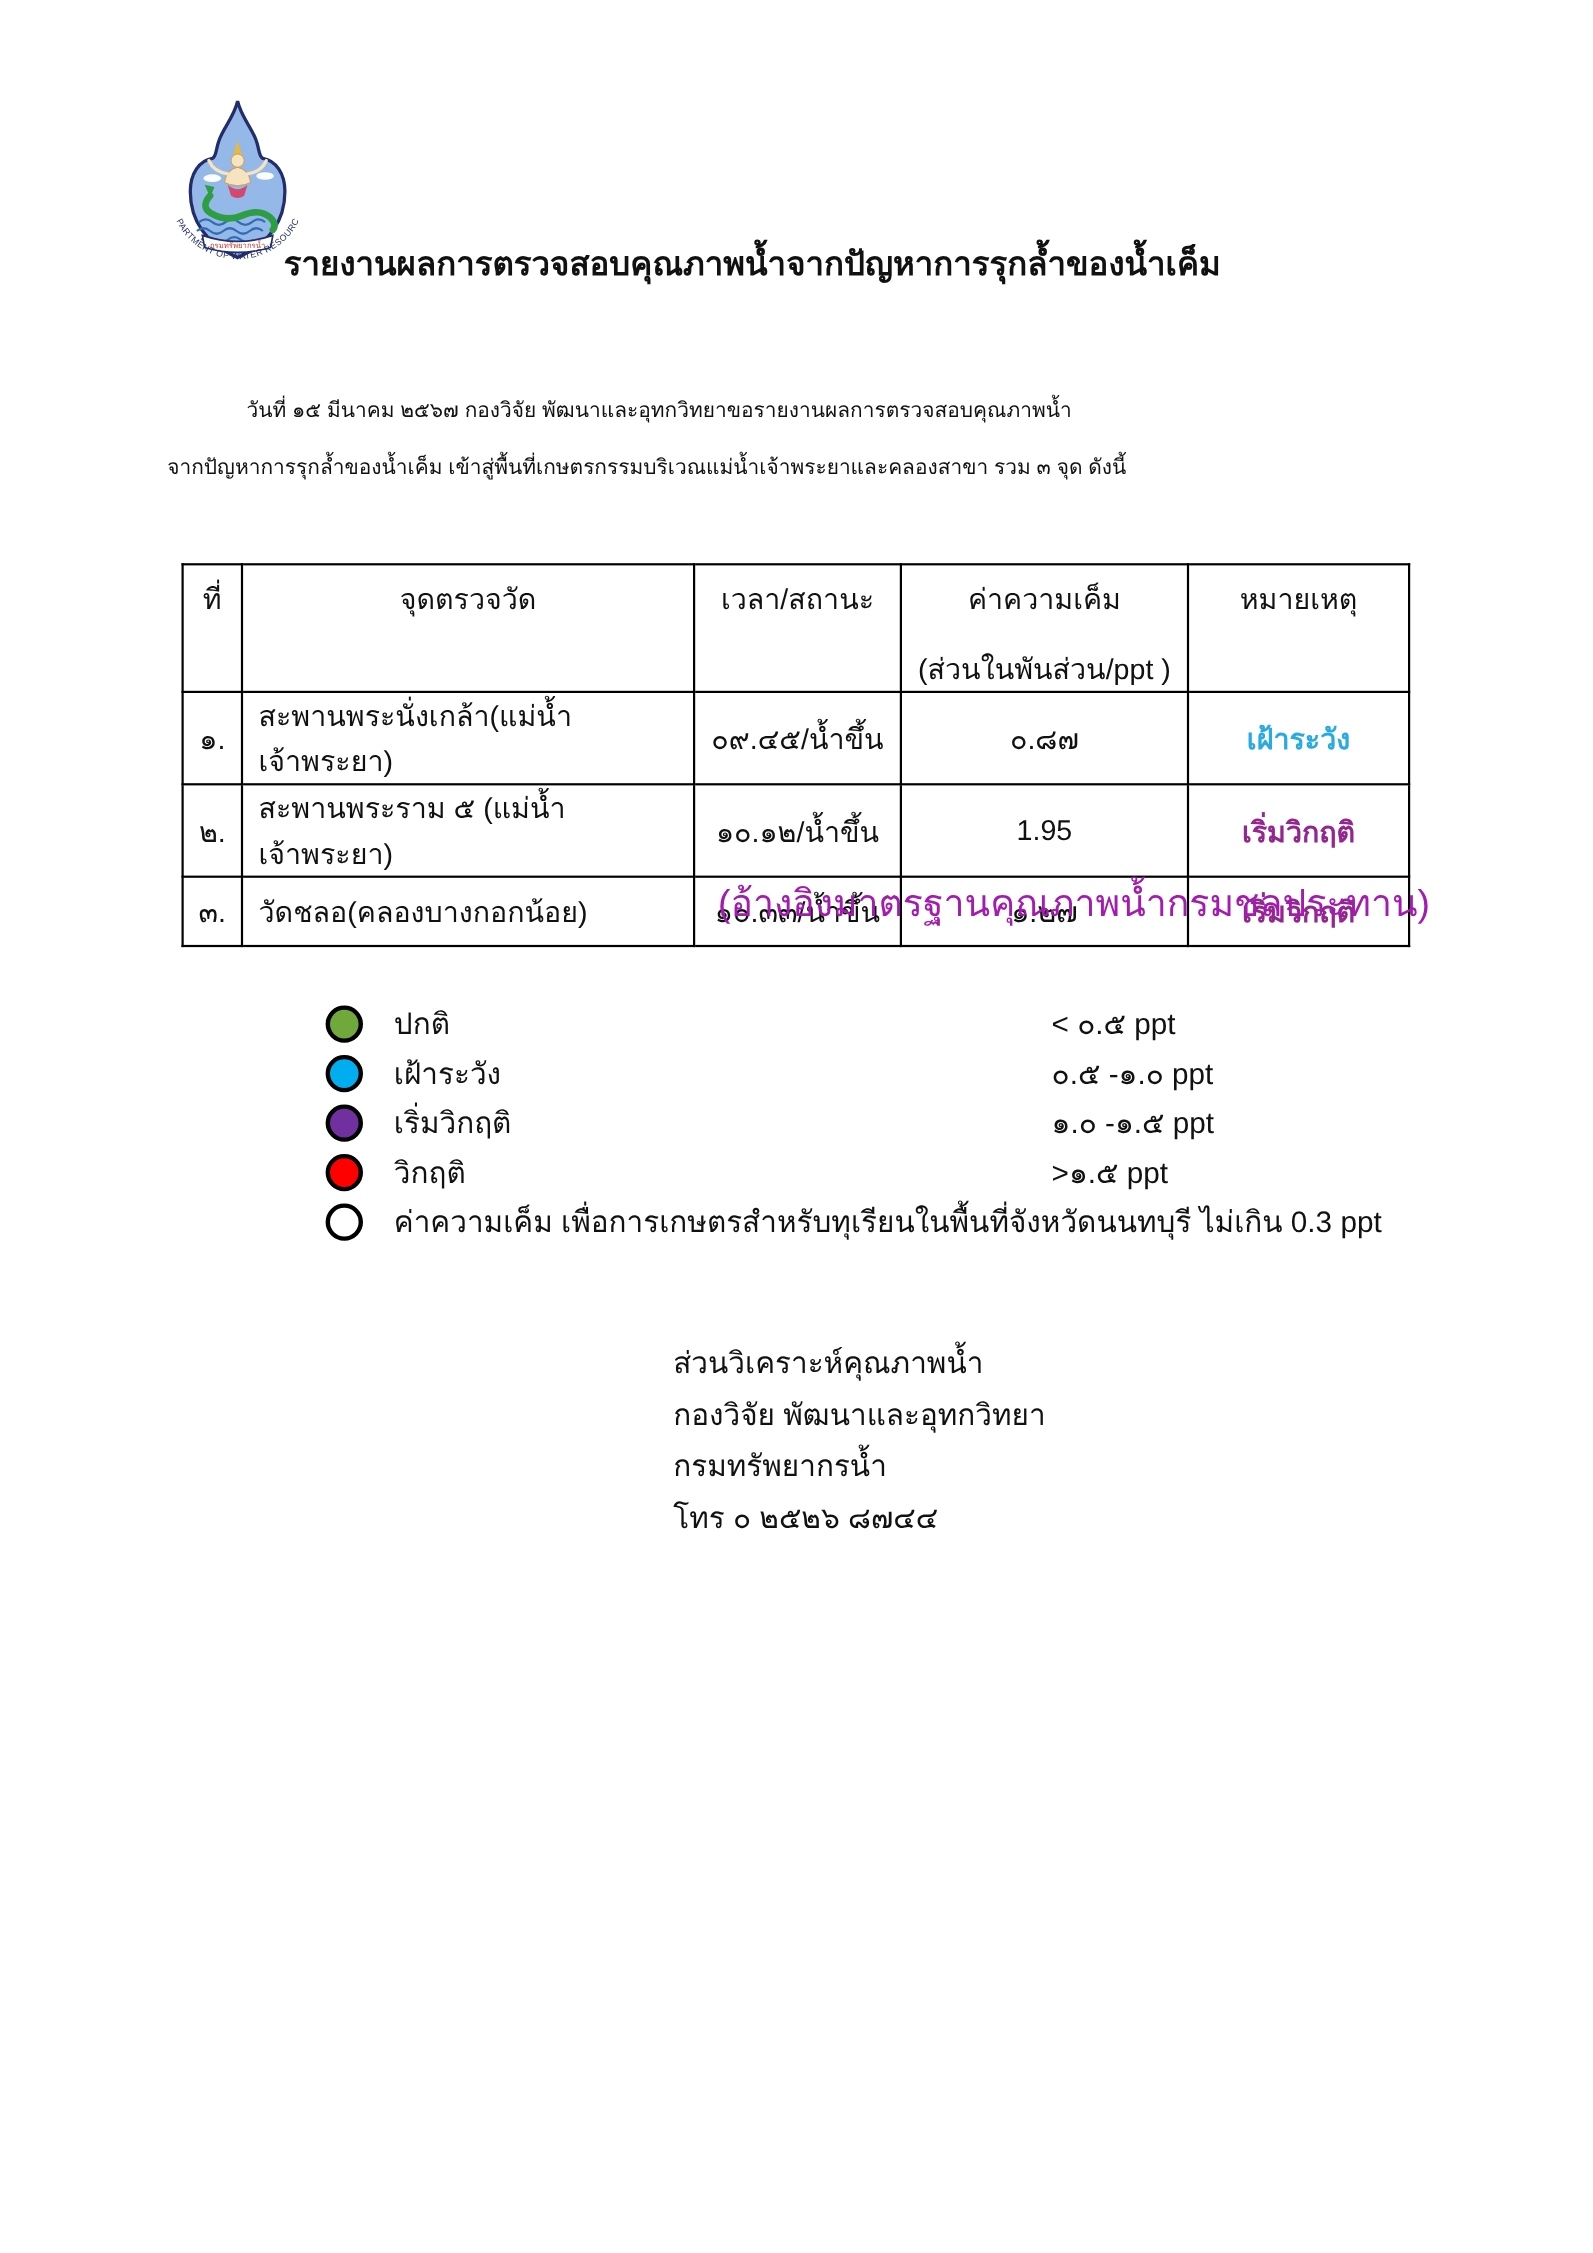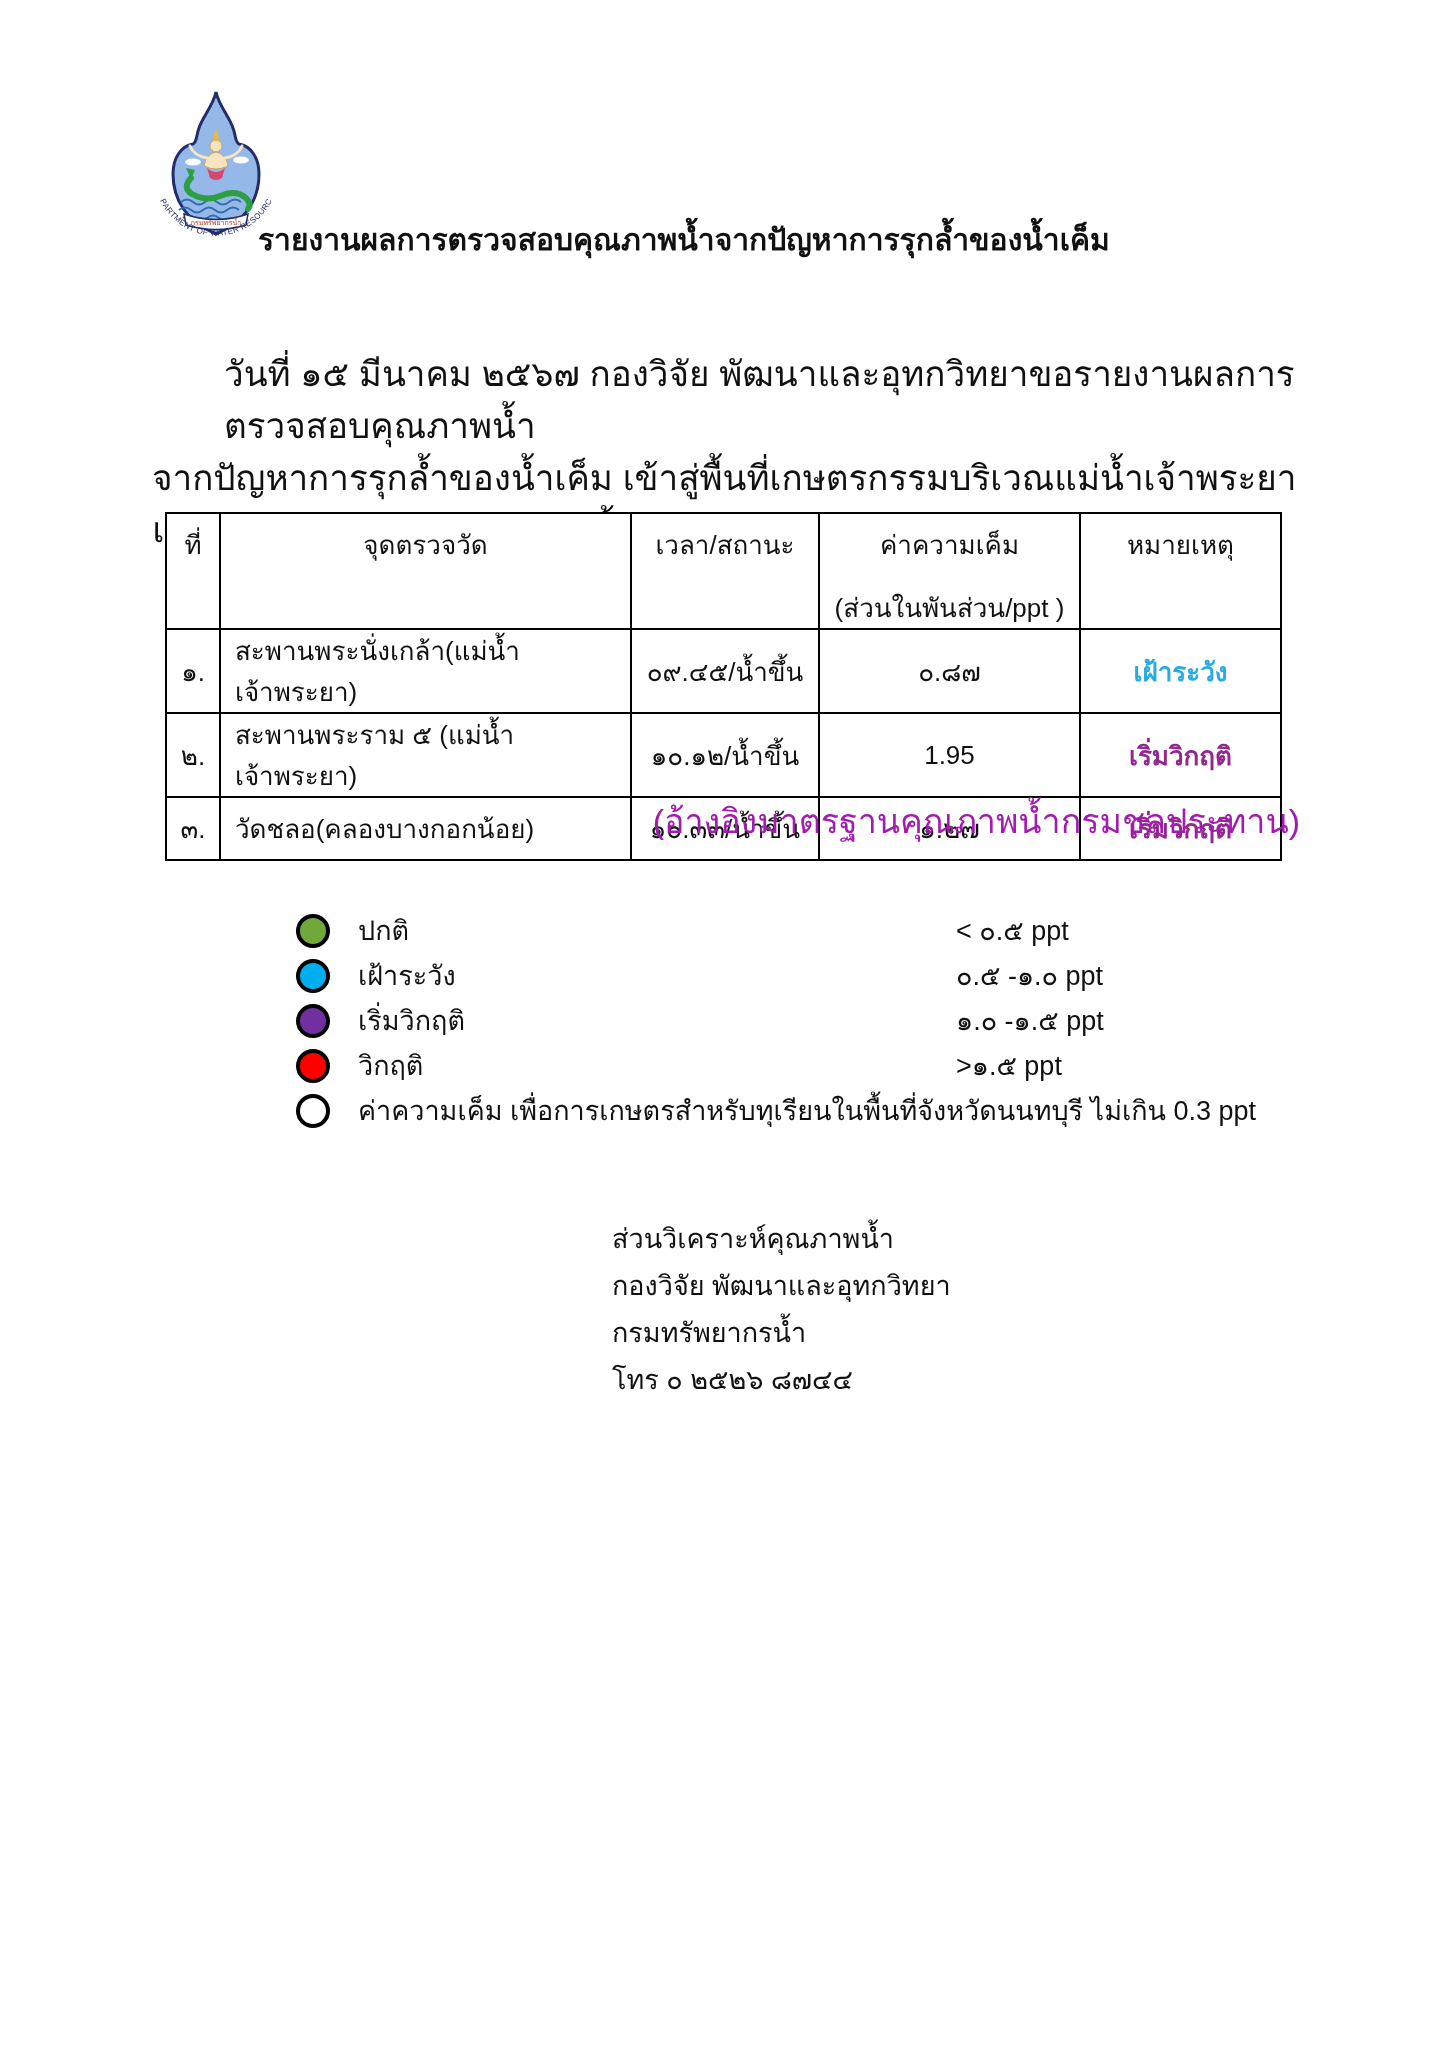--- a/index.html
+++ b/index.html
@@ -9,21 +9,21 @@
 
   
   .logo { position:absolute; left:146px; top:86px; width:140px; height:180px; }
 
   
   .doc-title { position:absolute; left:258px; top:216px; width:1040px;
                font-size:30px; font-weight:700; color:#111; }
 
   
   .intro { position:absolute; left:152px; top:348px; width:1146px;
-           font-size:35px; line-height:52px; color:#111; }
+           font-size:19px; line-height:52px; color:#111; }
   .intro .line1 { padding-left:72px; }
 
   
   table.report { position:absolute; left:165px; top:512px; width:1115px;
                  border-collapse:collapse; table-layout:fixed; font-size:26px; color:#111; }
   table.report th, table.report td { border:2.5px solid #000; background:#fff; }
   table.report thead th { font-weight:400; vertical-align:top; padding-top:10px; height:92px; text-align:center; }
   table.report tbody td { height:63px; text-align:center; vertical-align:middle; }
   td.cell-station { text-align:left !important; padding-left:14px; }
   .hdr-sub { margin-top:22px; }

